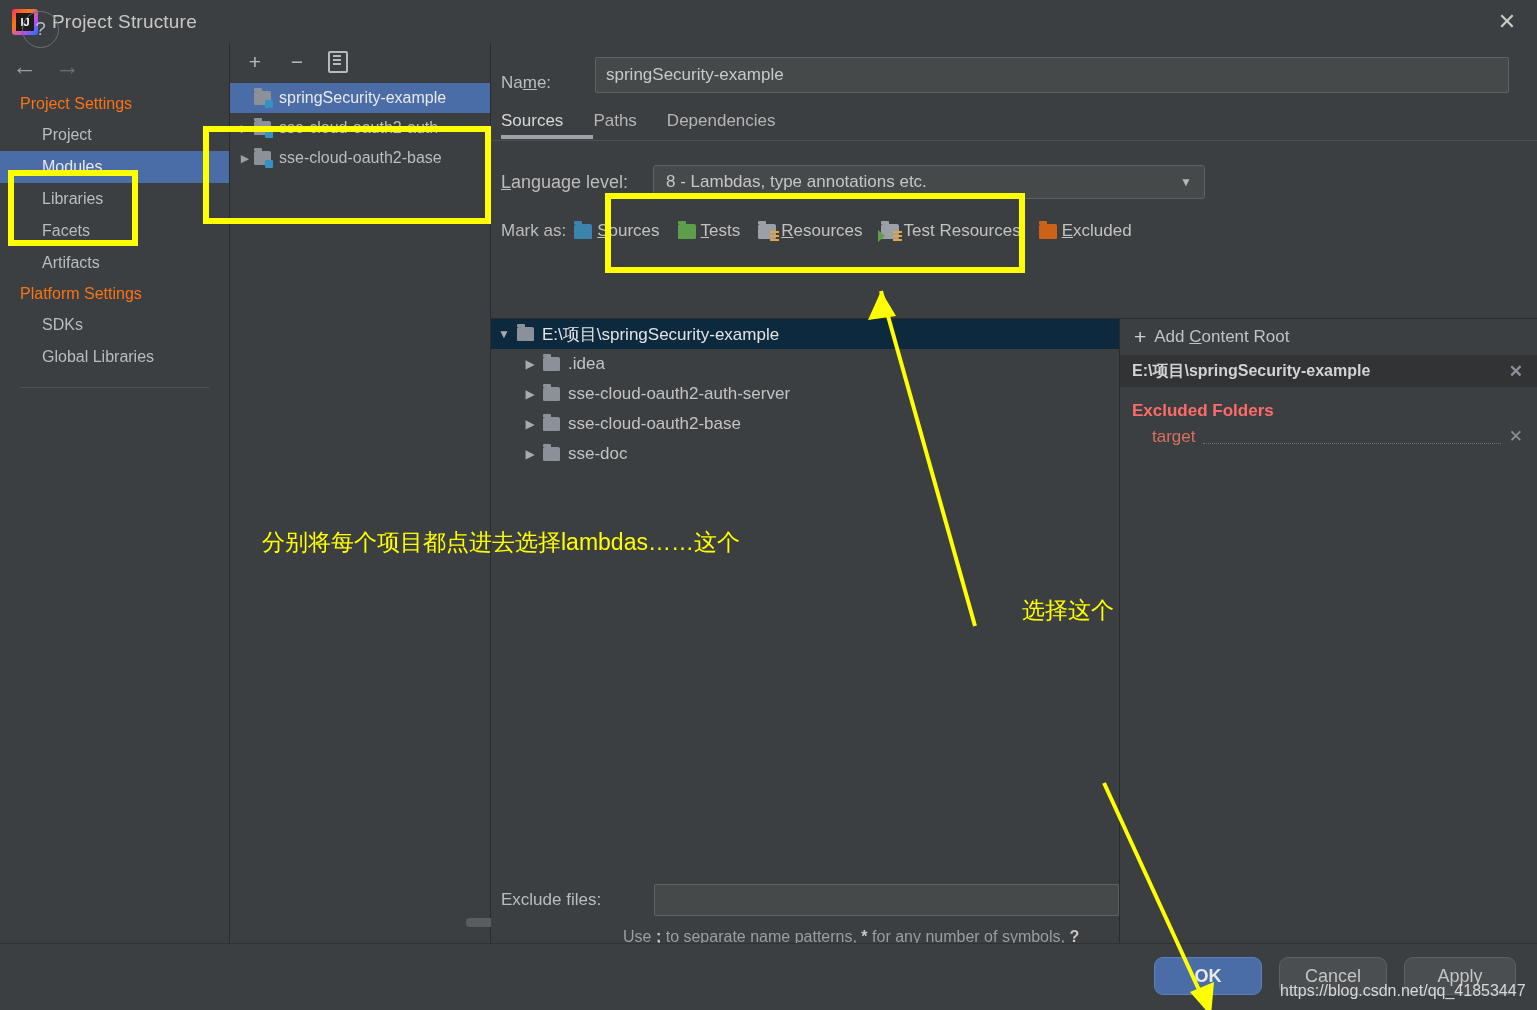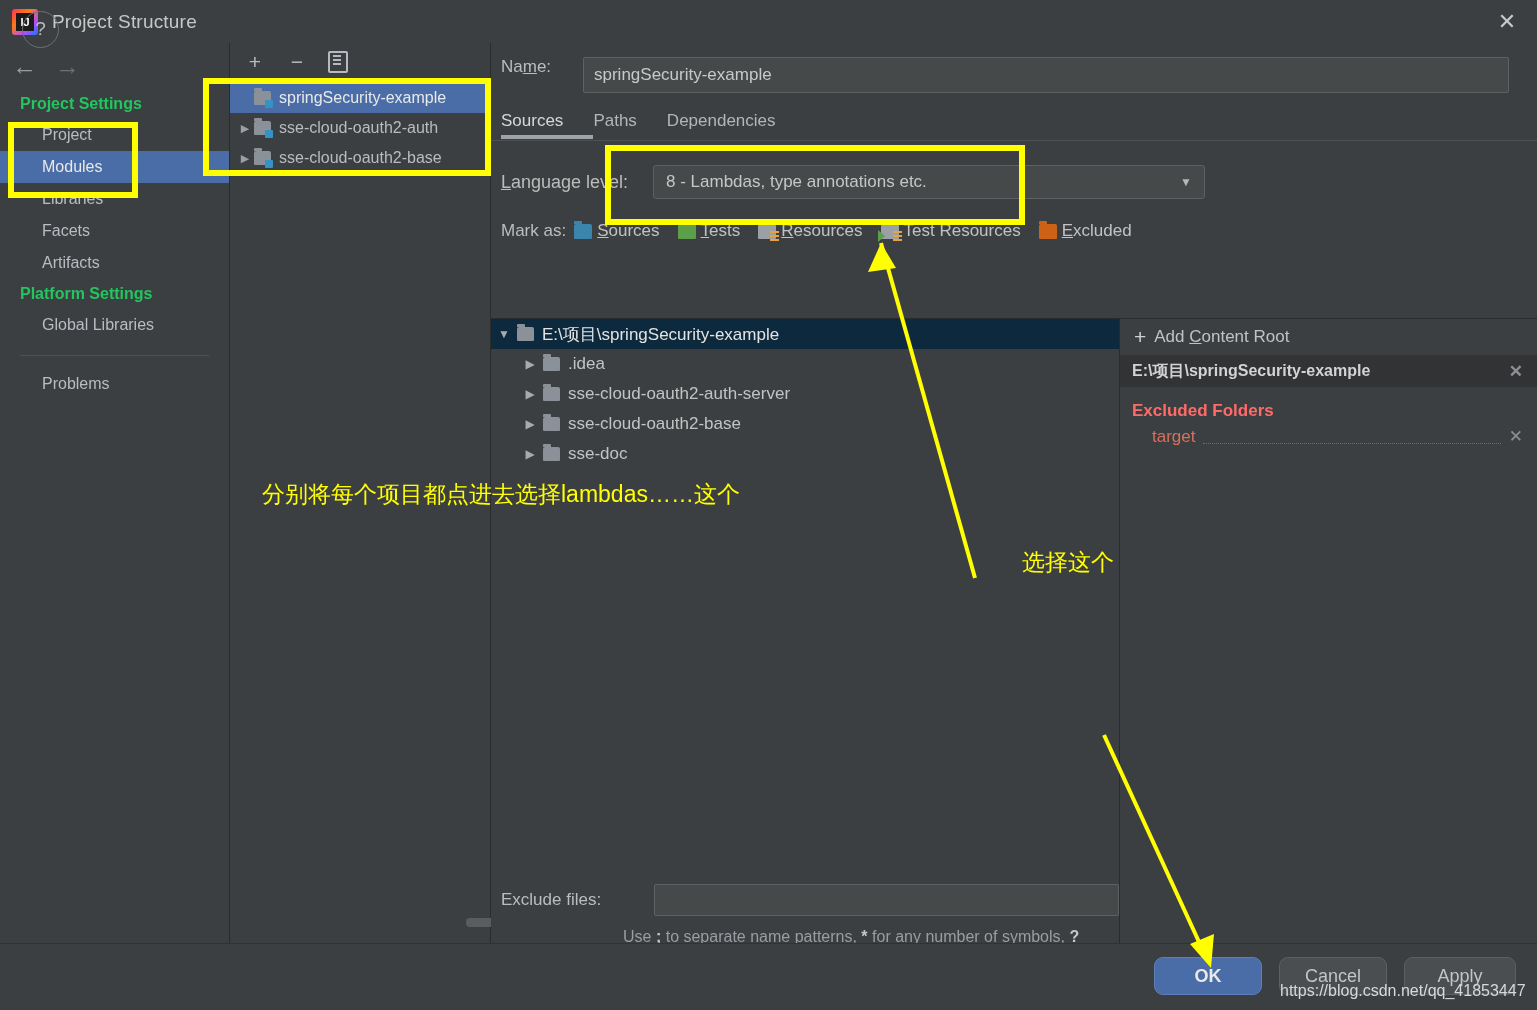--- a/index.html
+++ b/index.html
@@ -89,22 +89,22 @@
     font-size: 25px;
     line-height: 25px;
     color: #9a9da1;
     cursor: pointer;
     user-select: none;
   }
   .nav-arrow.disabled { color: #6d7073; }
 
   .sb-group {
     font-size: 16px;
-    font-weight: bold;
-    color: #22c55e;
+    font-weight: normal;
+    color: #f97316;
     padding: 6px 0 6px 20px;
   }
   .sb-item {
     font-size: 16px;
     color: #b9bcc0;
     padding: 7px 0 7px 42px;
     cursor: pointer;
     white-space: nowrap;
   }
   .sb-item.selected {
@@ -215,22 +215,23 @@
 
   
   .main {
     position: absolute;
     left: 491px; top: 43px;
     width: 1046px; height: 900px;
     background: #3c3f41;
   }
   .name-row {
     display: flex;
-    align-items: flex-start;
+    align-items: flex-end;
     padding: 14px 28px 0 10px;
+    gap: 12px;
   }
   .name-label {
     font-size: 17px;
     color: #bcbcbc;
     width: 82px;
   }
   .uline { text-decoration: underline; }
   .name-input {
     flex: 1;
     height: 36px;
@@ -527,20 +528,21 @@
     font-size: 16px;
     color: #d8d8d8;
     white-space: nowrap;
   }
 
   
   .anno {
     position: absolute;
     inset: 0;
     pointer-events: none;
+    margin-top: 48px;
   }
   .hl {
     position: absolute;
     border: 6px solid #ffff00;
     box-sizing: border-box;
   }
   .anno-text {
     position: absolute;
     color: #ffff00;
     font-size: 23px;
@@ -566,24 +568,24 @@
     </div>
 
     <div class="sb-group">Project Settings</div>
     <div class="sb-item">Project</div>
     <div class="sb-item selected">Modules</div>
     <div class="sb-item">Libraries</div>
     <div class="sb-item">Facets</div>
     <div class="sb-item">Artifacts</div>
 
     <div class="sb-group">Platform Settings</div>
+    <div class="sb-item">SDKs</div>
     <div class="sb-item">Global Libraries</div>
 
     <div class="sb-divider"></div>
-    <div class="sb-item">Problems</div>
   </div>
 
   <div class="modpanel">
     <div class="modtoolbar">
       <div class="tbtn">+</div>
       <div class="tbtn">−</div>
       <div class="copy-icon"></div>
     </div>
     <div class="modlist">
       <div class="modrow selected">

